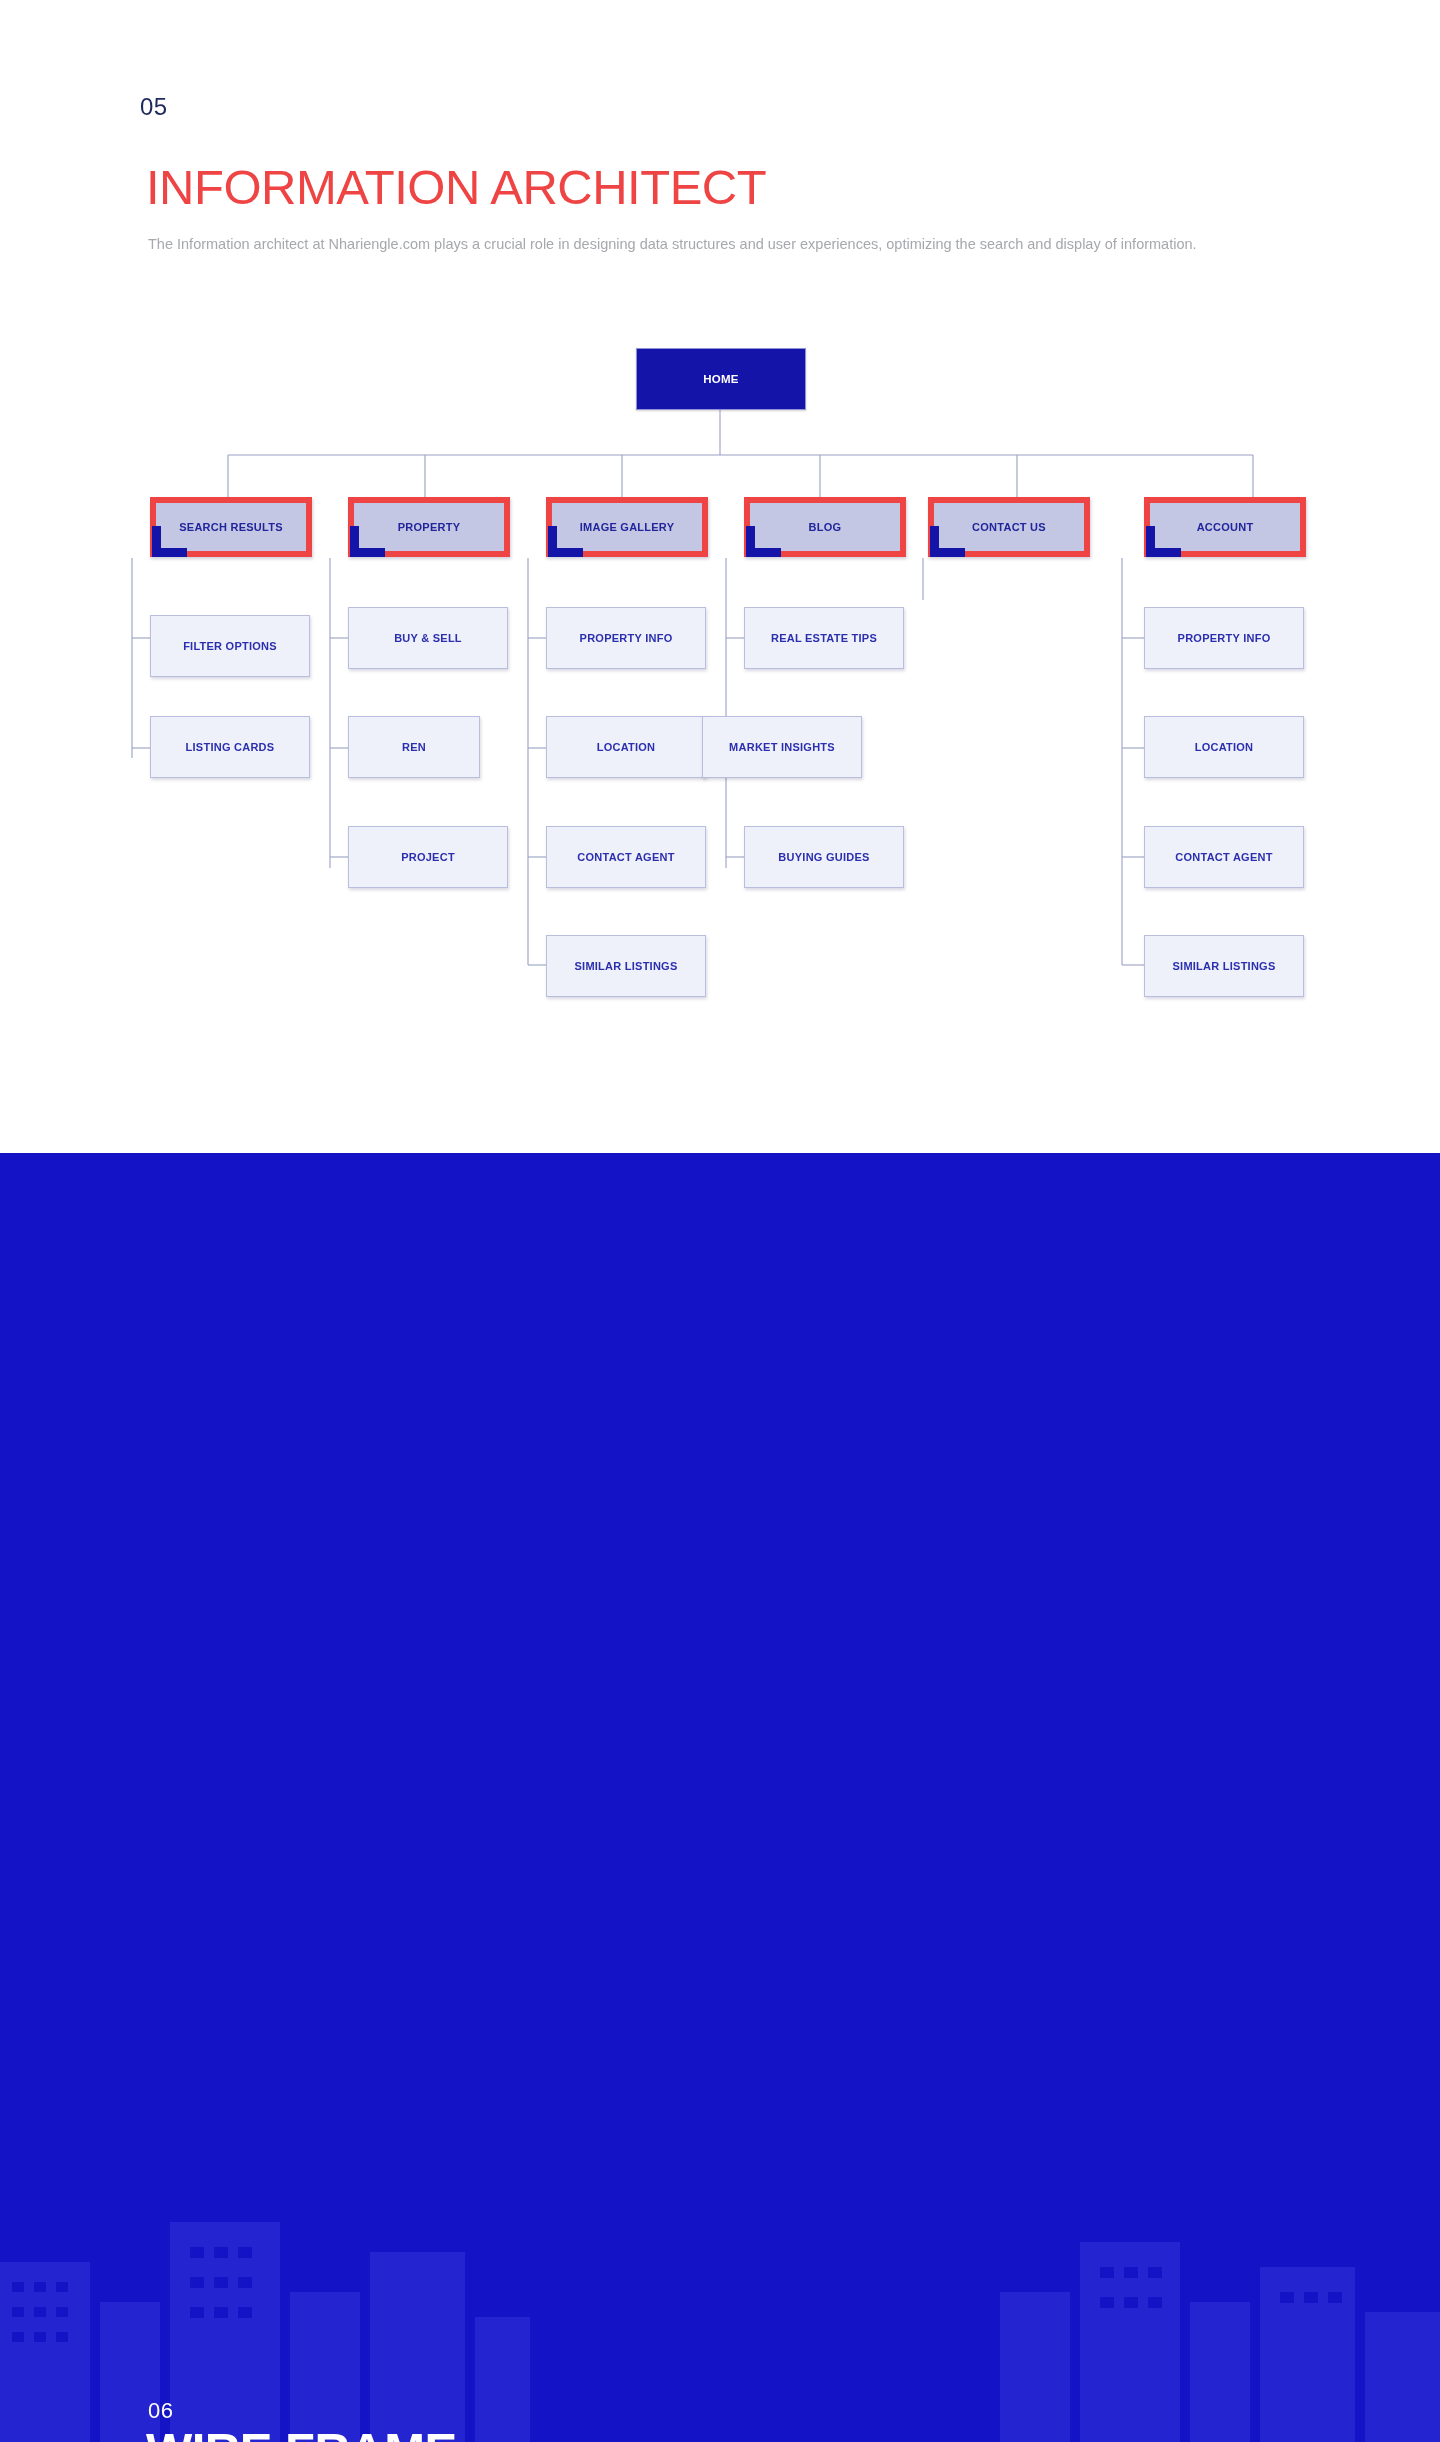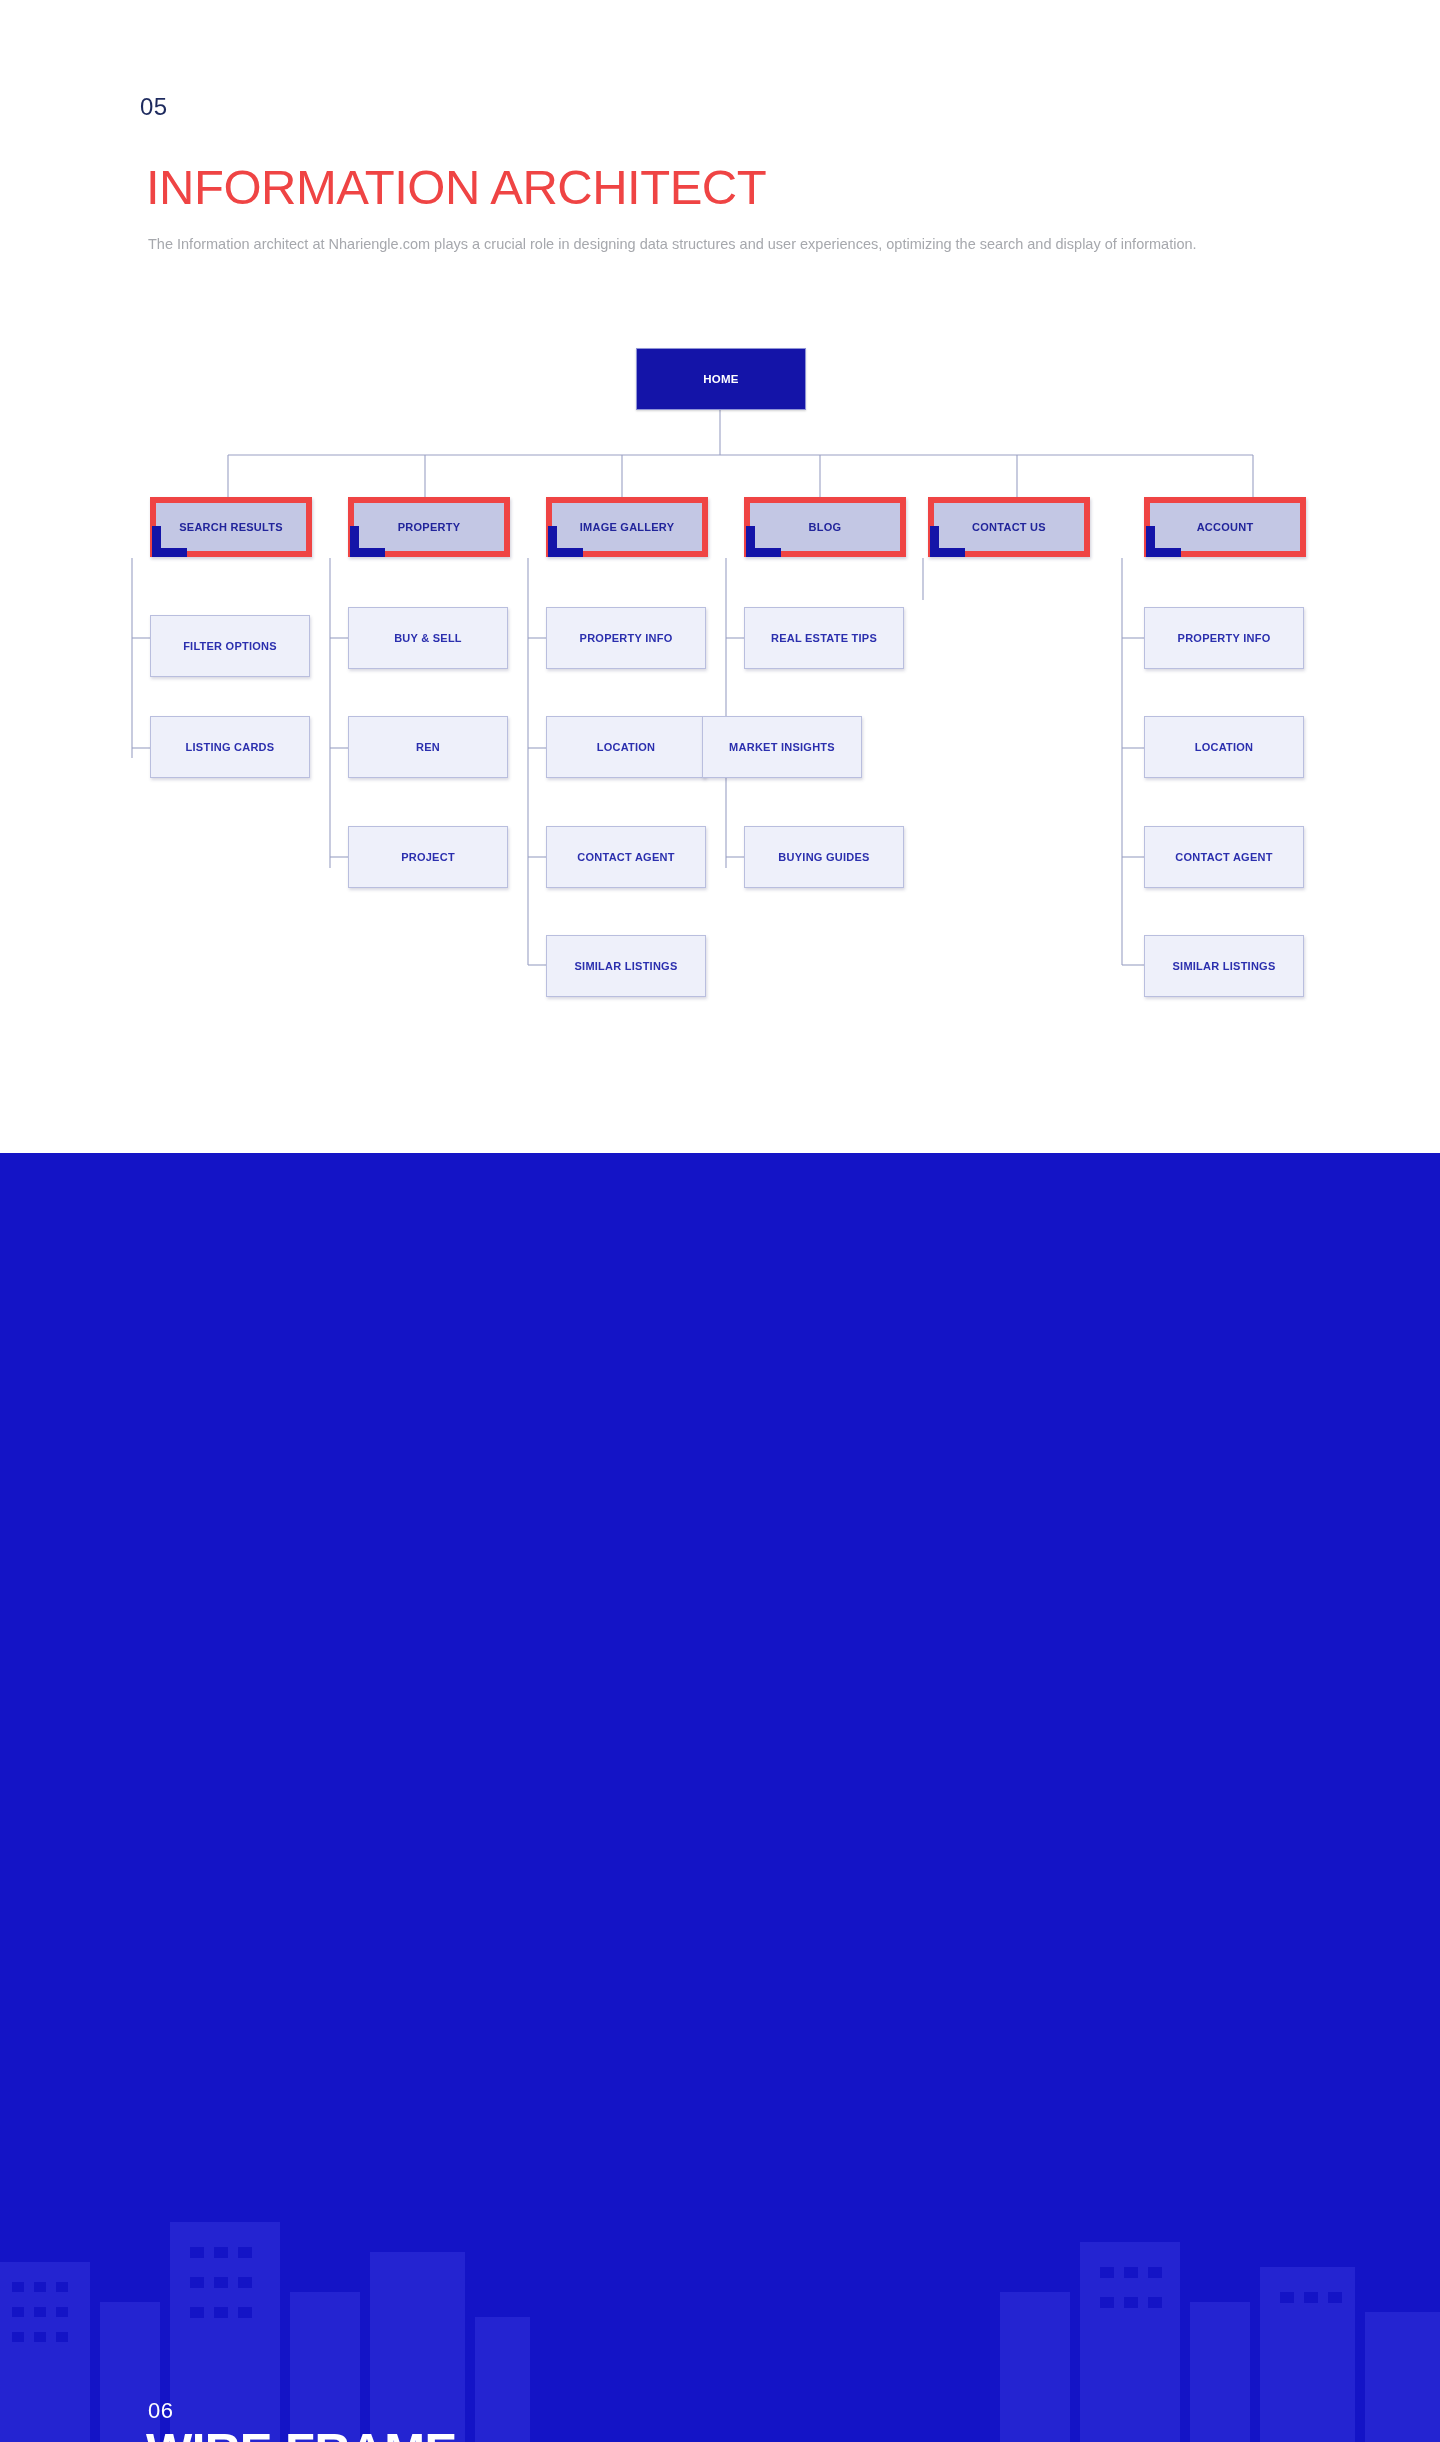--- a/index.html
+++ b/index.html
@@ -169,21 +169,21 @@
       <div class="node lvl2" style="left:150px; top:607px; width:160px; height:62px;margin-top:8px;">
           <span>FILTER OPTIONS</span>
         </div>
       <div class="node lvl2" style="left:150px; top:716px; width:160px; height:62px;">
           <span>LISTING CARDS</span>
         </div>
 
       <div class="node lvl2" style="left:348px; top:607px; width:160px; height:62px;">
           <span>BUY &amp; SELL</span>
         </div>
-      <div class="node lvl2" style="left:348px; top:716px; width:160px; height:62px;">
+      <div class="node lvl2" style="left:348px; top:716px; width:132px; height:62px;">
           <span>REN</span>
         </div>
       <div class="node lvl2" style="left:348px; top:826px; width:160px; height:62px;">
           <span>PROJECT</span>
         </div>
 
       <div class="node lvl2" style="left:546px; top:607px; width:160px; height:62px;">
           <span>PROPERTY INFO</span>
         </div>
       <div class="node lvl2" style="left:546px; top:716px; width:160px; height:62px;">

